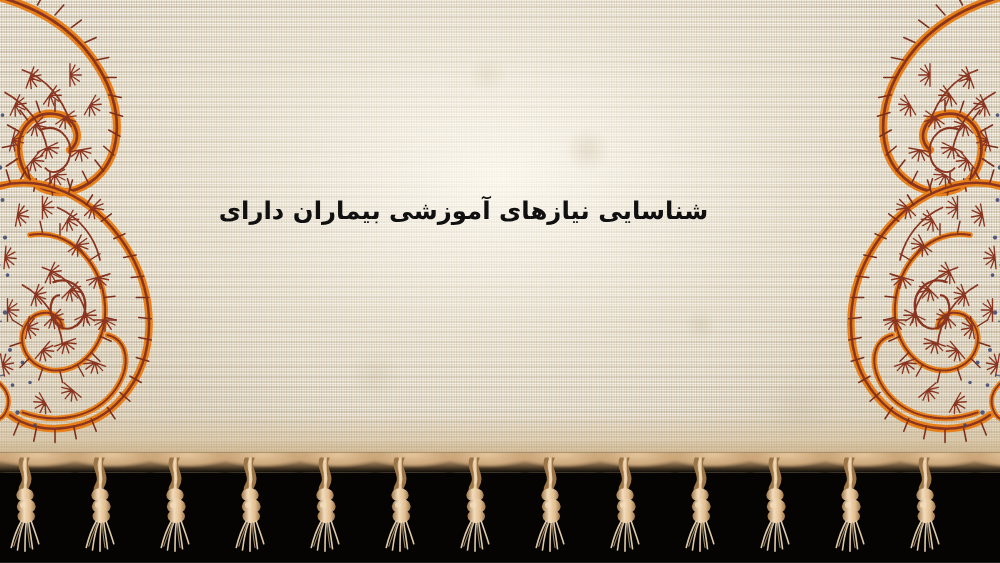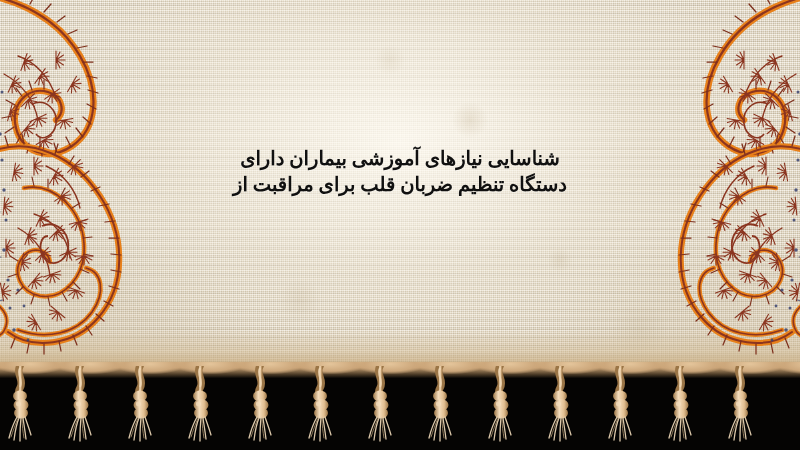--- a/index.html
+++ b/index.html
@@ -76,25 +76,24 @@
     pointer-events: none;
   }
   .ornament.left  { left: -12px; }
   .ornament.right { right: -12px; transform: scaleX(-1); }
   .ornament svg { display: block; width: 100%; height: 100%; }
 
   
   .title-block {
     position: absolute;
     left: 175px;
-    top: 146px;
+    top: 156px;
     width: 450px;
-    text-align: center;
+    text-align: left;
     direction: rtl;
-    font-family: Liberation Serif, serif;
   }
   .title-line {
     color: #101010;
     font-weight: bold;
     font-size: 19.5px;
     line-height: 26px;
     letter-spacing: 0px;
     white-space: nowrap;
     text-shadow: 0 1px 0 rgba(255,255,255,0.25);
   }
@@ -464,21 +463,20 @@
           <path d="M2,168 L11,166"></path>
           <path d="M3,214 L12,212"></path>
         <path d="M4,258 L13,257"></path>
           <path d="M6,302 L15,300"></path>
       </g>
     </svg>
   </div>
 
   <div class="title-block">
     <div class="title-line">شناسایی نیازهای آموزشی بیماران دارای</div>
-    <div class="title-line">دستگاه تنظیم ضربان قلب برای مراقبت از</div>
   </div>
 
   <div class="fringe">
     <div class="fringe-top"></div>
     <div id="tassels">
         <div class="tassel" style="left: 6px;">
           <svg width="30" height="80" viewBox="0 0 30 80" xmlns="http://www.w3.org/2000/svg">
             <defs>
               <linearGradient id="tg0" x1="0" y1="0" x2="1" y2="0">
                 <stop offset="0%" stop-color="#9b7546"></stop>

